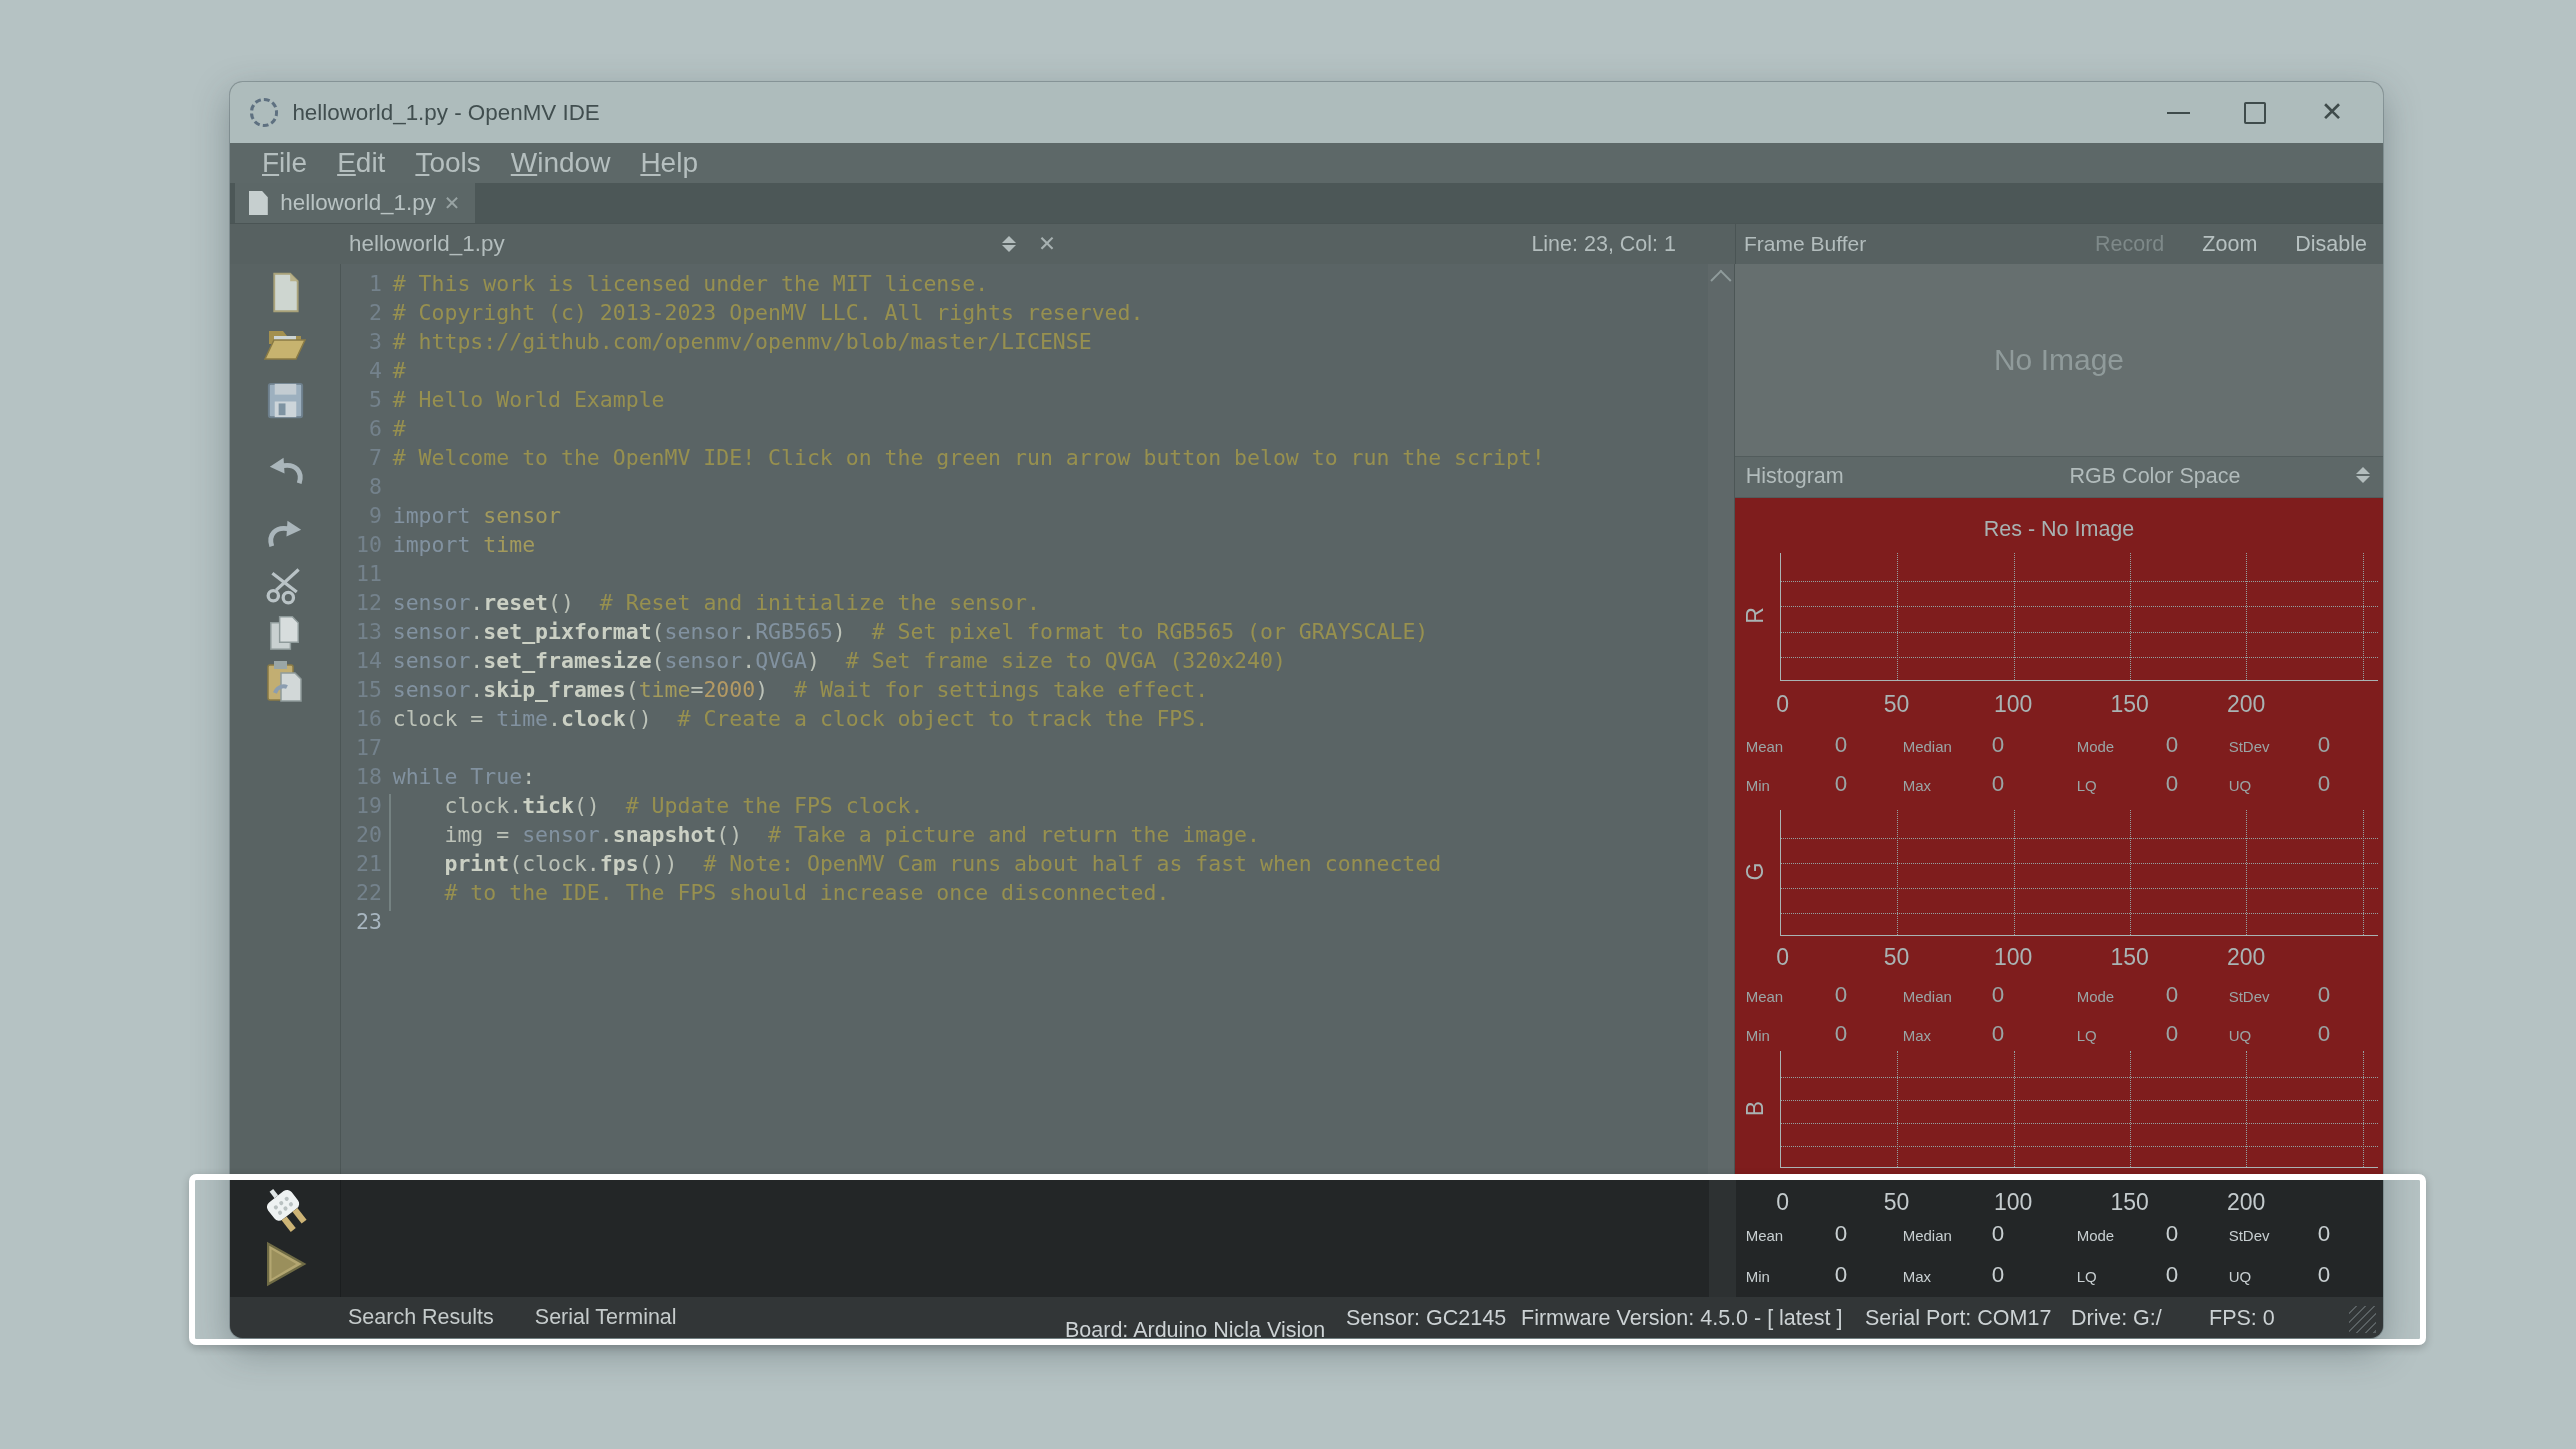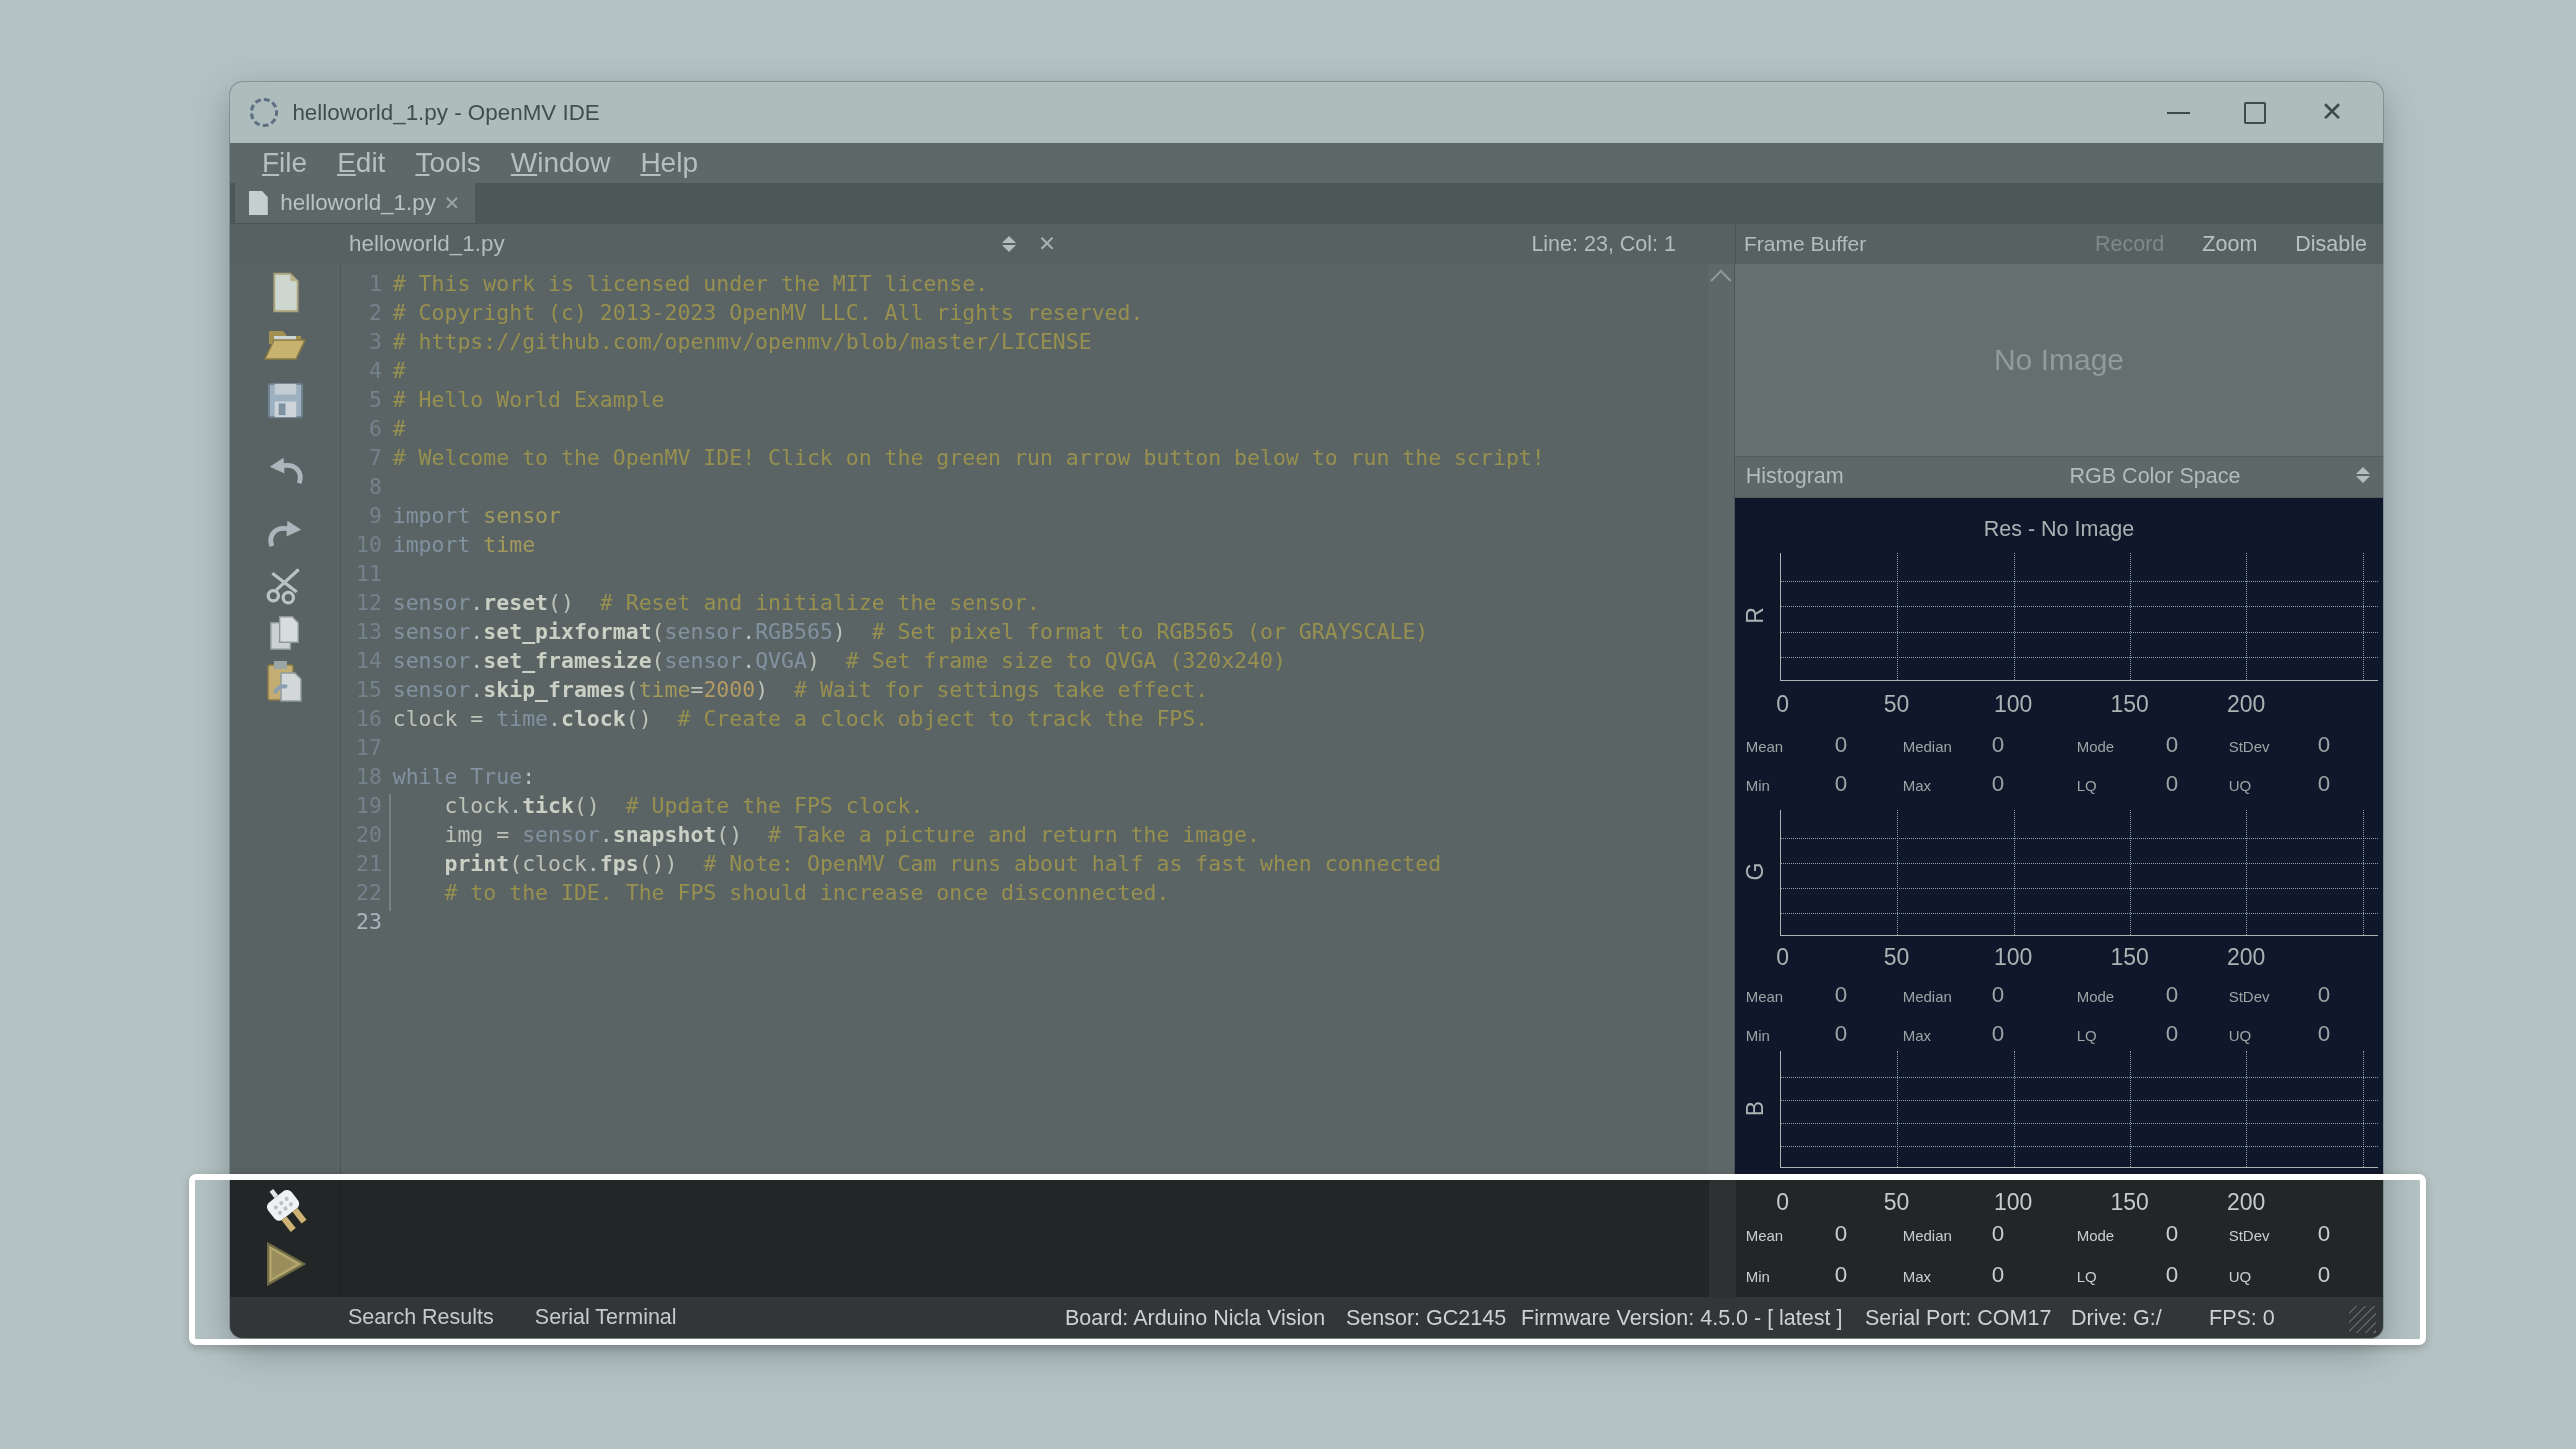--- a/index.html
+++ b/index.html
@@ -64,21 +64,21 @@
   .seg-pl{color:#bcc2b8;}
   .seg-md{color:#a39a5c;}
   .seg-ar{color:#a39a5c;}
   .seg-nu{color:#b49a64;}
   .indent-guide{position:absolute;left:48px;top:530px;width:1.8px;height:117px;background:#8d9a9a;opacity:.55;}
   .vscroll{position:absolute;right:0;top:0;width:27px;height:100%;background:rgba(255,255,255,.03);}
   .chev{position:absolute;left:6.3px;width:12.5px;height:12.5px;border-left:2.7px solid #8f9b9b;border-bottom:2.7px solid #8f9b9b;}
   .chev-up{top:9px;transform:rotate(135deg);}
   .chev-down{top:1020px;transform:rotate(-45deg);border-color:#c3cacc;}
 
-  .right-panel{position:absolute;right:0;top:0;width:648px;height:100%;background:#0f172a;border-left:0.9px solid #4c5656;}
+  .right-panel{position:absolute;right:0;top:0;width:648px;height:100%;background:#7f1d1d;border-left:0.9px solid #4c5656;}
   .frame-area{position:absolute;left:0;top:0;right:0;height:192px;background:#666f6f;
               display:flex;align-items:center;justify-content:center;}
   .no-image{font-size:30px;color:#909b9b;}
   .hist-header{position:absolute;left:0;top:192px;right:0;height:40px;background:#5e6868;
                border-top:0.9px solid #525c5c;border-bottom:0.9px solid #525c5c;}
   .hist-title{position:absolute;left:10.7px;top:7.2px;font-size:21.5px;color:#b2bcbc;}
   .hist-space{position:absolute;left:286px;top:7.2px;width:268px;text-align:center;font-size:21.5px;color:#b2bcbc;}
   .hist-updown{left:621px;top:9.8px;}
   .res-row{position:absolute;left:0;top:234px;right:0;height:38px;text-align:center;line-height:38px;
            font-size:21.5px;color:#a8b2b2;margin-top:12px;}
@@ -384,21 +384,21 @@
           </div>
       </div>
     </div>
 
     <div class="bottombar">
       <div class="bottom-tabs" id="bottom-tabs">
           <span class="btab">Search Results</span>
           <span class="btab">Serial Terminal</span>
         </div>
       <div id="status-items">
-          <span class="status-item" style="left: 835px;">Board: Arduino Nicla Vision</span>
+          <span class="status-item" style="left: 835px; margin-top: 12px;">Board: Arduino Nicla Vision</span>
           <span class="status-item" style="left: 1116px;">Sensor: GC2145</span>
           <span class="status-item" style="left: 1291px;">Firmware Version: 4.5.0 - [ latest ]</span>
           <span class="status-item" style="left: 1635px;">Serial Port: COM17</span>
           <span class="status-item" style="left: 1841px;">Drive: G:/</span>
           <span class="status-item" style="left: 1979px;">FPS: 0</span>
         </div>
       <div class="grip"></div>
     </div>
   </div>
 

